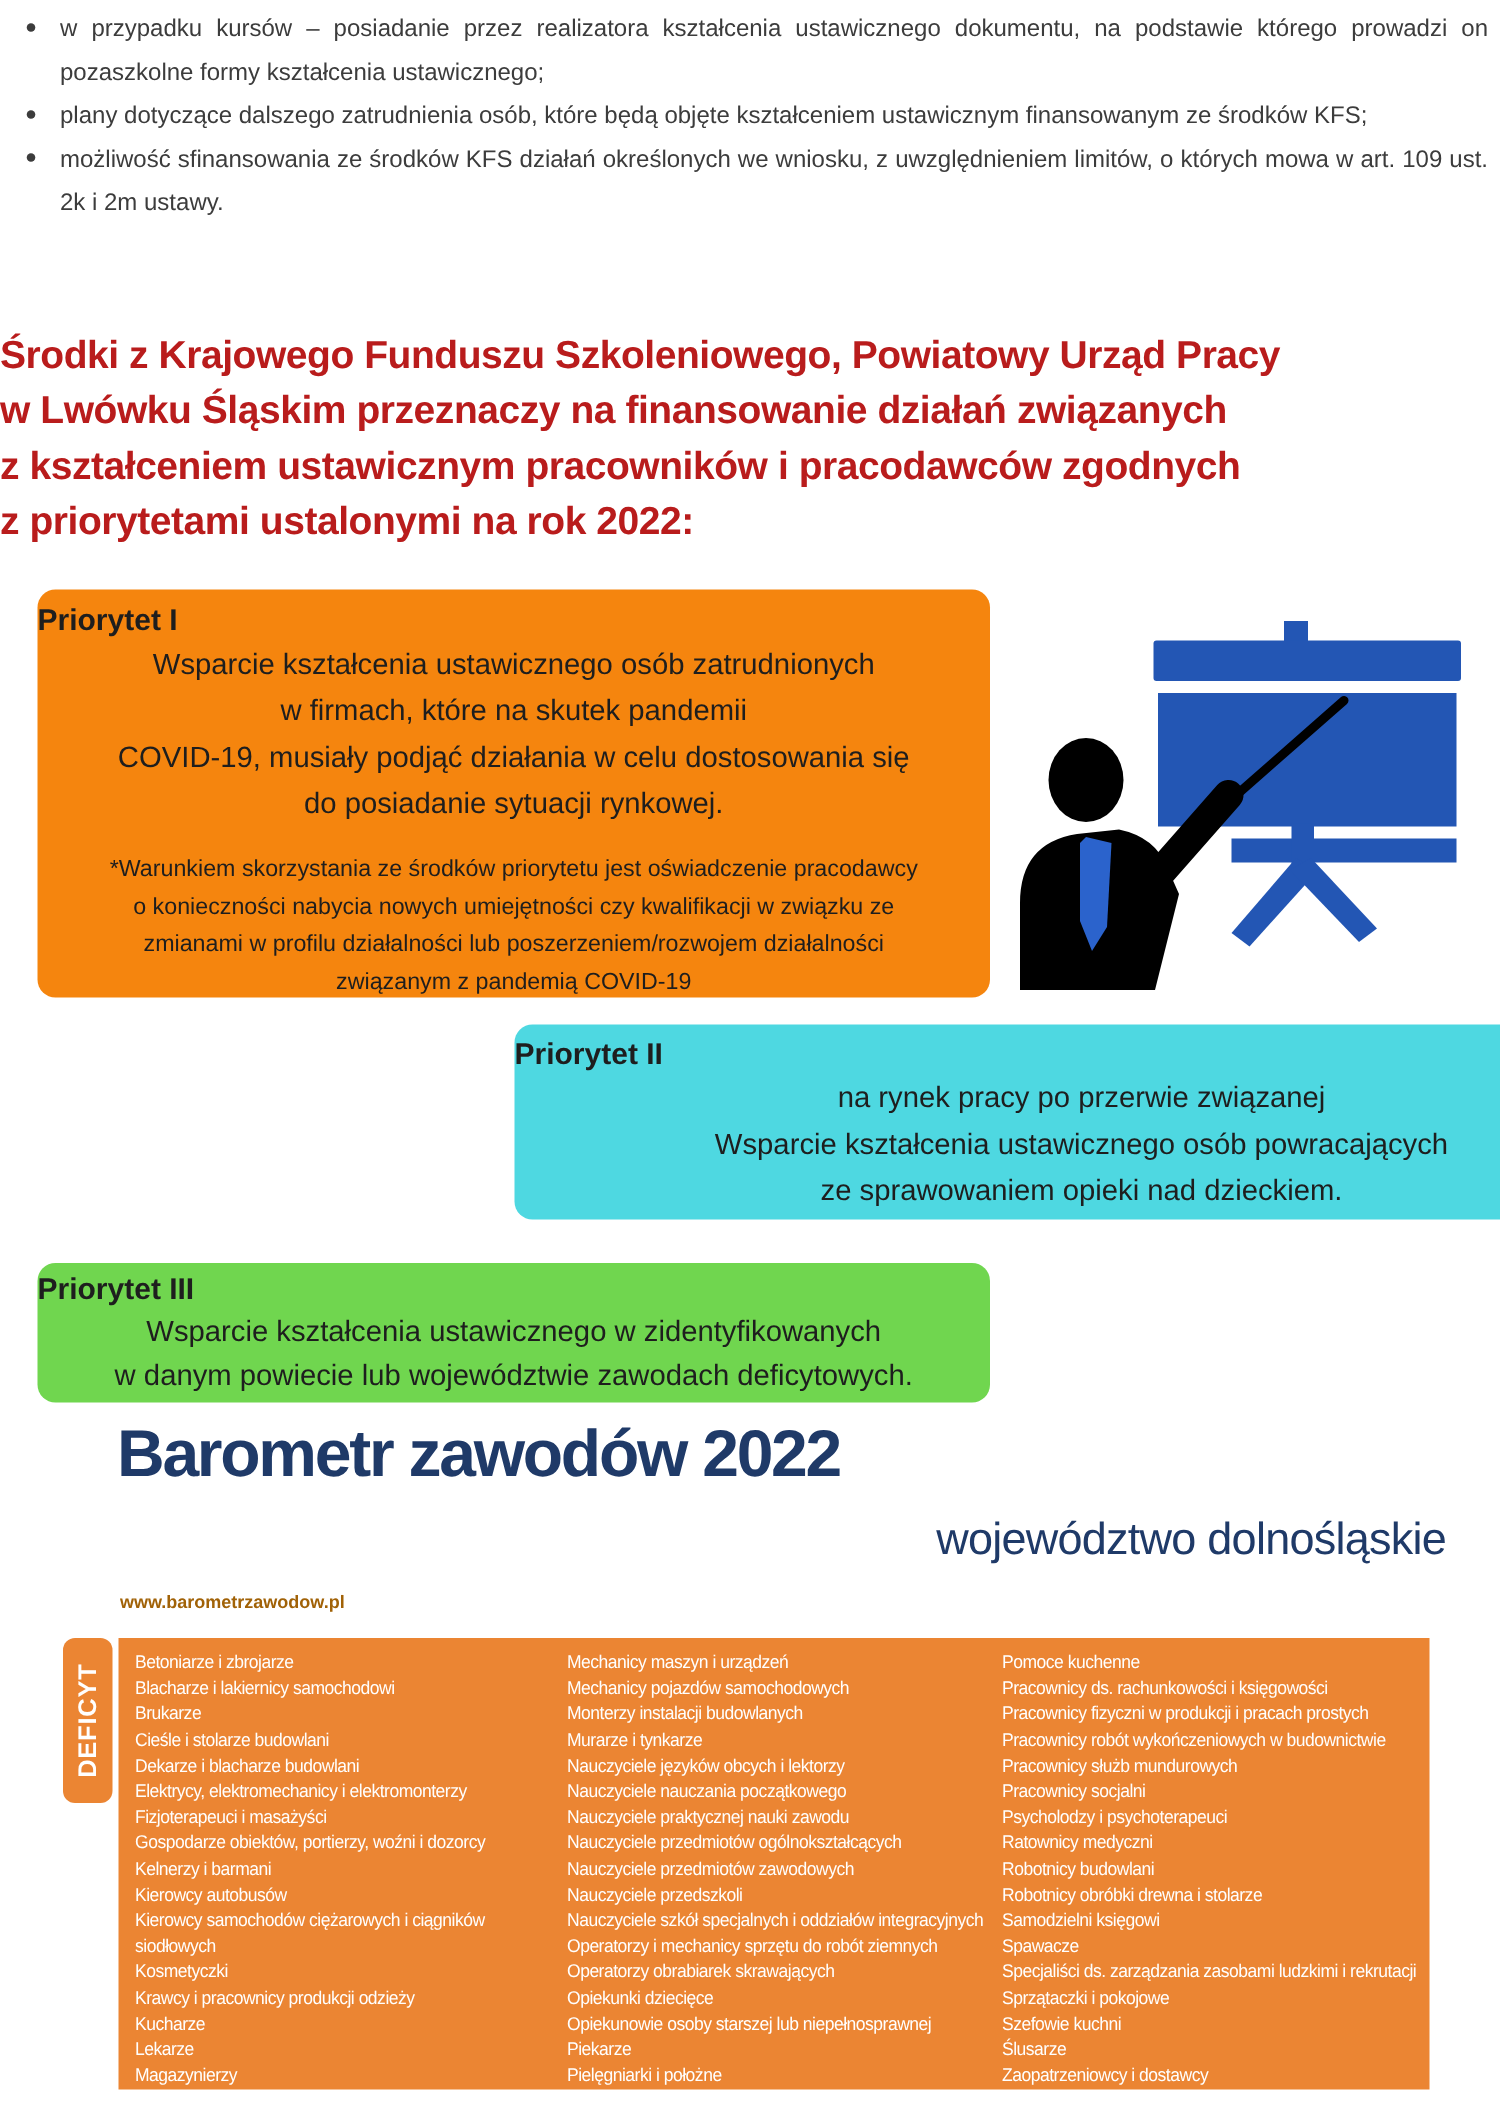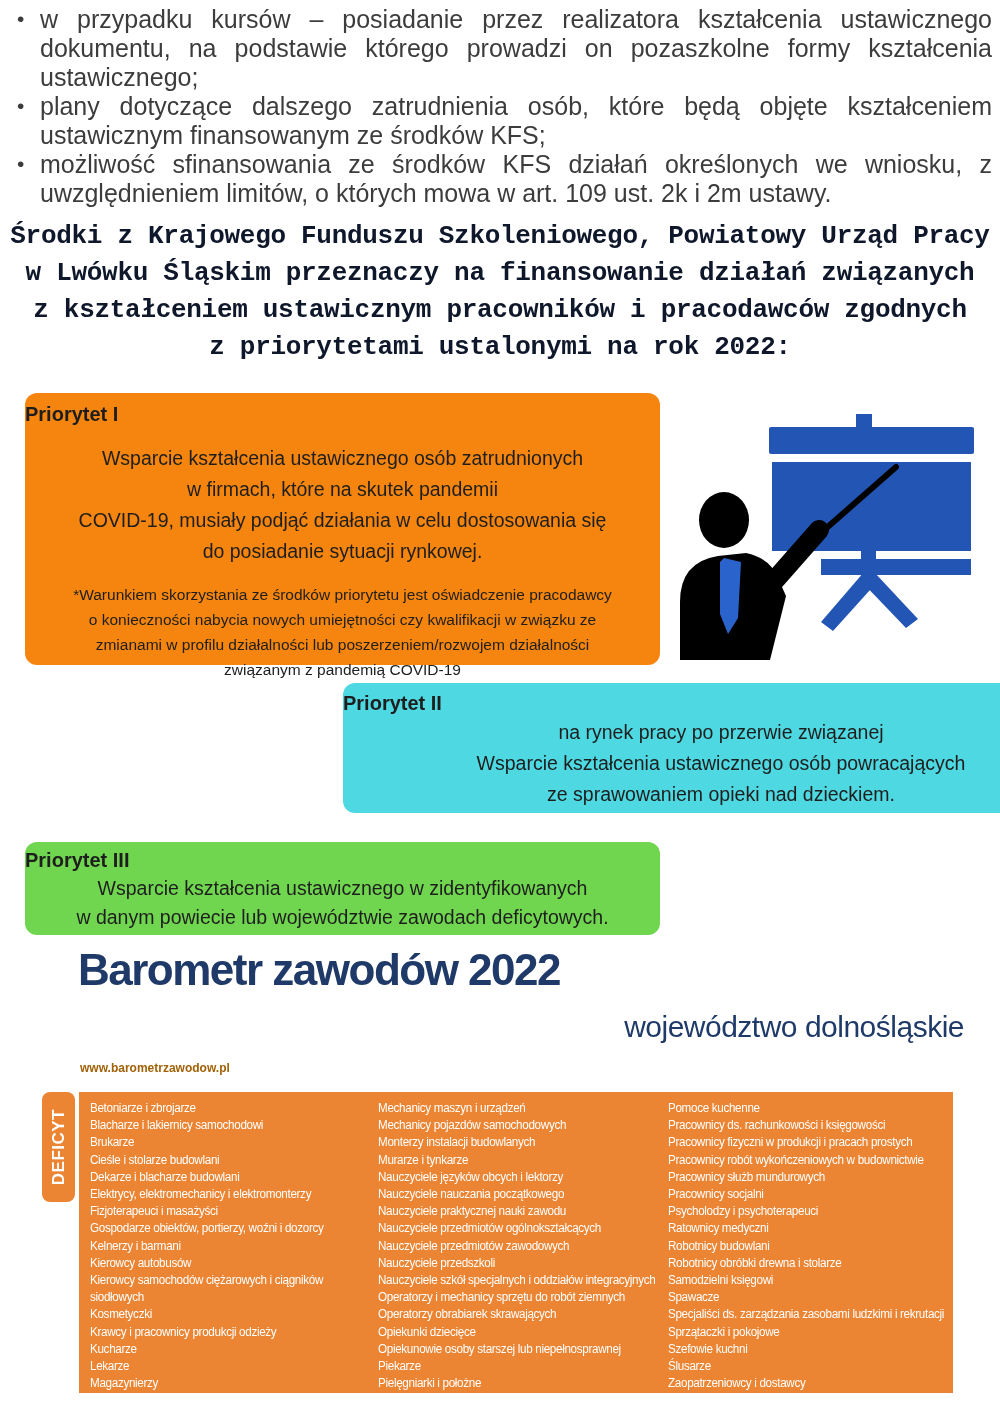--- a/index.html
+++ b/index.html
@@ -2,37 +2,37 @@
 <html><head>
 <meta charset="utf-8">
 <style>
   * { margin:0; padding:0; box-sizing:border-box; }
   html,body { background:#ffffff; }
   body { width:1000px; font-family:"Liberation Sans", sans-serif; }
   .page { position:relative; width:1000px; height:1414px; background:#fff; overflow:hidden; }
 
   
   .bullets { position:absolute; left:14px; top:5px; width:978px; color:#3c3c3c;
-             font-size:25px; line-height:29px; }
+             font-size:16px; line-height:29px; }
   .bullet-item { position:relative; padding-left:26px; text-align:justify; }
   .bullet-item::before { content:"\2022"; position:absolute; left:3px; top:-1px;
              font-size:21px; color:#3c3c3c; }
 
   
-  .heading { position:absolute; left:0; top:218px; width:100%; text-align:center;
-             font-weight:bold; font-size:26px; line-height:37px; color:#0f172a;
-             letter-spacing:-0.3px;font-family:Liberation Mono, monospace; }
+  .heading { position:absolute; left:0; top:218px; width:100%; text-align:left;
+             font-weight:bold; font-size:26px; line-height:37px; color:#b91c1c;
+             letter-spacing:-0.3px; }
 
   
   .prio { position:absolute; border-radius:12px; color:#1e1e1e; }
   .prio .box-title { text-align:left; font-weight:bold; font-size:20px; }
   .prio .box-body  { text-align:center; font-size:19.5px; line-height:31px; }
   .prio .box-foot  { text-align:center; font-size:15.5px; line-height:25px; }
   .prio-1 { left:25px;  top:393px; width:635px; height:272px; background:#F5850E; padding-top:10px; }
-  .prio-1 .box-body { margin-top:17px; }
+  .prio-1 .box-body { margin-top:2px; }
   .prio-1 .box-foot { margin-top:15px; }
   .prio-2 { left:343px; top:683px; width:756px; height:130px; background:#4ED8E1; padding-top:9px; }
   .prio-2 .box-body { margin-top:2px; line-height:31px; }
   .prio-3 { left:25px;  top:842px; width:635px; height:93px;  background:#70D64F; padding-top:7px; }
   .prio-3 .box-body { margin-top:2px; line-height:29px; }
 
   
   .presenter { position:absolute; left:672px; top:410px; width:305px; height:252px; }
 
   

